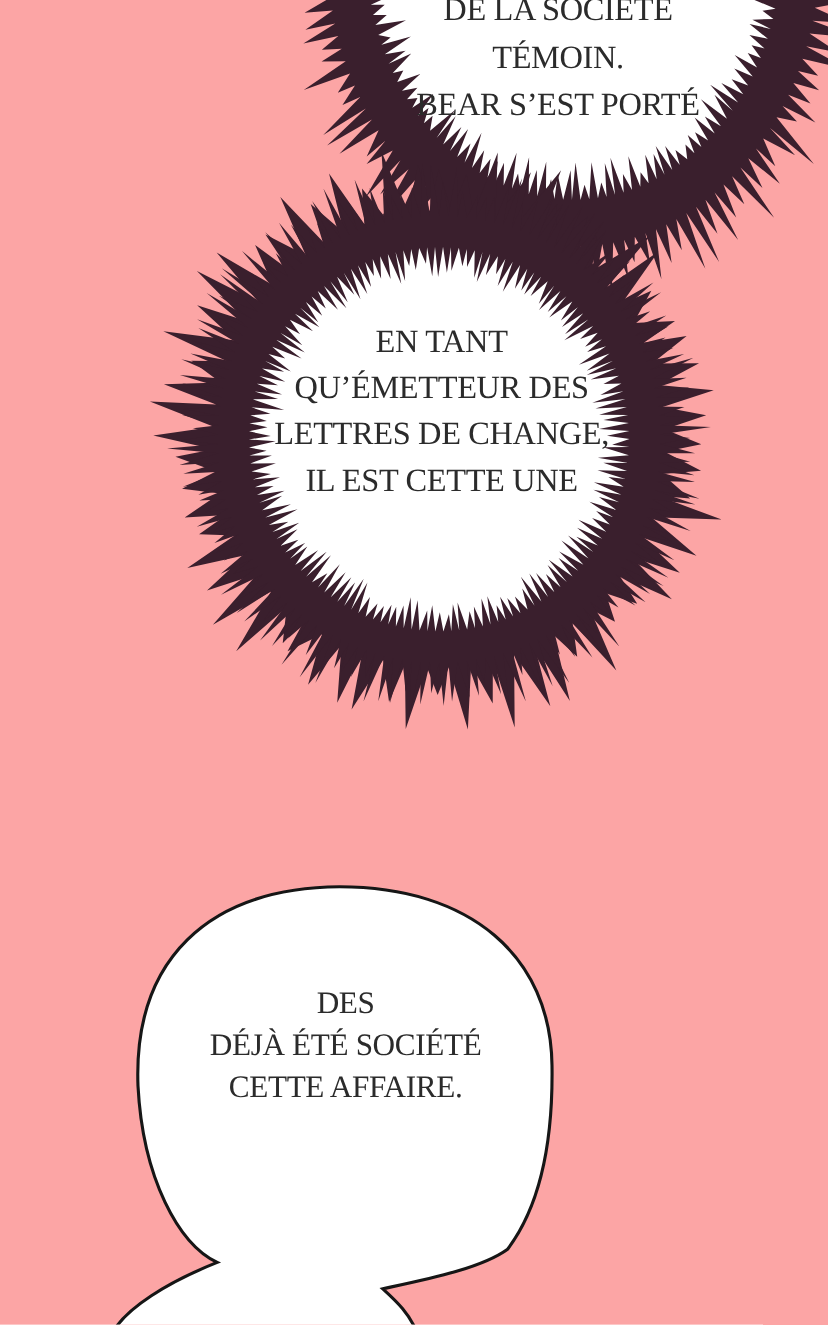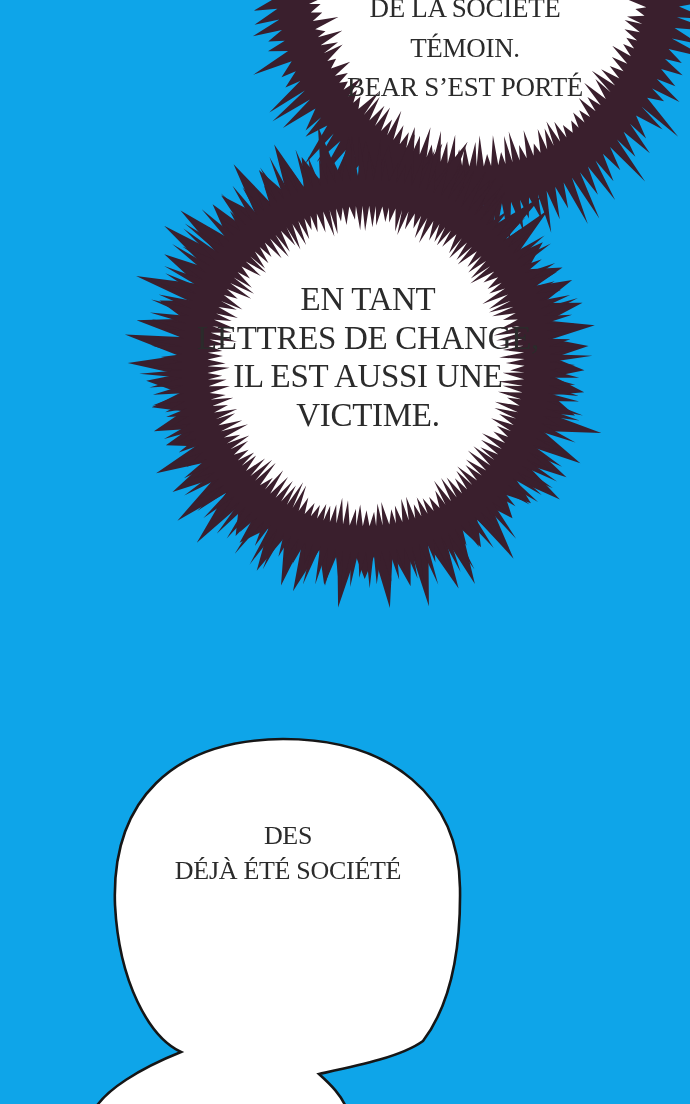--- a/index.html
+++ b/index.html
@@ -15,48 +15,49 @@
     position:absolute;
     display:flex;flex-direction:column;align-items:center;
     text-align:center;
     color:#2b2b2b;
     white-space:nowrap;
     letter-spacing:-0.3px;
     z-index:5;
   }
   .bubble-text span{display:block;}
   #top-text{left:300px;top:-11px;width:330px;font-size:27px;line-height:39.5px;}
-  #mid-text{left:198px;top:280px;width:340px;font-size:33px;line-height:38.5px;}
+  #mid-text{left:198px;top:265px;width:340px;font-size:27px;line-height:38.5px;}
   #bottom-text{left:128px;top:818px;width:320px;font-size:26px;line-height:35px;}
 </style>
 </head>
 <body>
 
-<div id="page" style="background: #0ea5e9;">
+<div id="page" style="background: #fca5a5;">
 
   <svg id="art" viewBox="0 0 690 1104" xmlns="http://www.w3.org/2000/svg">
     <path id="top-burst-outer" d="M712.6,-5.1L680.6,-4.5L701.9,2.3L679.0,6.4L707.4,19.2L677.0,17.2L716.6,31.8L674.6,27.9L698.8,43.9L671.8,38.5L706.8,57.9L668.6,48.9L681.8,63.1L665.0,59.1L682.6,75.3L661.1,69.1L675.4,86.2L656.8,78.9L679.5,102.1L652.1,88.4L664.1,101.3L647.1,97.7L678.2,136.7L641.7,106.7L662.6,129.4L636.0,115.4L646.1,138.5L630.0,123.8L649.9,153.2L623.6,131.8L635.4,156.7L617.0,139.5L645.1,181.5L610.1,146.9L620.3,170.3L602.9,153.8L613.5,181.2L595.5,160.4L615.1,199.9L587.9,166.5L597.9,194.7L580.0,172.3L599.3,218.4L571.9,177.6L587.8,224.0L563.6,182.4L568.2,208.5L555.2,186.8L559.7,219.2L546.6,190.8L551.2,232.7L537.9,194.2L541.7,219.6L529.0,197.2L528.8,218.5L520.1,199.7L523.7,232.1L511.0,201.8L509.9,243.7L501.9,203.3L496.4,233.4L492.7,204.4L490.1,240.3L483.6,204.9L479.6,253.3L474.4,205.0L469.0,238.4L465.2,204.5L460.4,230.2L456.0,203.6L447.3,224.6L446.9,202.1L437.5,246.6L437.8,200.2L421.0,250.2L428.8,197.8L410.5,242.8L420.0,194.9L403.4,231.6L411.2,191.5L401.3,206.5L402.6,187.7L389.6,214.3L394.1,183.4L380.4,210.9L385.8,178.6L363.1,214.6L377.7,173.4L353.0,217.1L369.7,167.7L355.0,192.7L362.0,161.7L341.5,185.4L354.6,155.2L325.7,196.6L347.4,148.3L317.2,182.5L340.4,141.1L316.8,162.0L333.7,133.5L304.6,164.4L327.3,125.5L305.5,136.7L321.2,117.2L305.6,130.5L315.5,108.5L282.9,128.1L310.0,99.6L272.6,121.2L304.9,90.4L269.4,112.6L300.2,80.9L285.4,87.4L295.8,71.2L281.5,77.2L291.7,61.2L253.1,74.9L288.1,51.0L268.0,51.2L284.8,40.7L268.2,41.5L281.9,30.1L252.8,36.3L279.4,19.5L254.5,24.7L277.4,8.7L253.8,10.7L275.7,-2.2L256.3,-7.0L274.4,-13.2L259.8,-14.3L273.5,-24.2L256.2,-29.8L273.1,-35.3L255.3,-39.9L273.0,-46.4L246.1,-53.1L273.4,-57.5L236.0,-62.4L274.2,-68.5L237.9,-79.4L275.4,-79.5L233.6,-92.5L277.0,-90.4L245.1,-106.7L279.0,-101.2L255.2,-112.7L281.4,-111.9L242.3,-128.7L284.2,-122.5L269.3,-131.3L287.4,-132.9L266.4,-146.6L291.0,-143.1L261.8,-161.3L294.9,-153.1L273.9,-172.3L299.2,-162.9L265.4,-193.9L303.9,-172.4L283.6,-195.3L308.9,-181.7L275.8,-212.9L314.3,-190.7L294.6,-218.4L320.0,-199.4L298.4,-234.2L326.0,-207.8L296.9,-248.1L332.4,-215.8L318.8,-245.6L339.0,-223.5L318.6,-259.7L345.9,-230.9L324.5,-275.9L353.1,-237.8L330.5,-284.9L360.5,-244.4L343.0,-288.2L368.1,-250.5L363.1,-270.4L376.0,-256.3L368.1,-294.2L384.1,-261.6L377.6,-293.2L392.4,-266.4L383.1,-312.0L400.8,-270.8L395.1,-304.4L409.4,-274.8L405.1,-319.4L418.1,-278.2L412.5,-308.5L427.0,-281.2L421.0,-335.1L435.9,-283.7L438.1,-307.7L445.0,-285.8L448.1,-310.1L454.1,-287.3L453.6,-324.3L463.3,-288.4L465.8,-306.7L472.4,-288.9L480.3,-325.3L481.6,-289.0L483.9,-320.6L490.8,-288.5L496.0,-329.8L500.0,-287.6L507.4,-331.6L509.1,-286.1L519.5,-335.7L518.2,-284.2L529.2,-314.0L527.2,-281.8L539.1,-302.7L536.0,-278.9L547.6,-308.9L544.8,-275.5L562.9,-308.4L553.4,-271.7L562.5,-292.4L561.9,-267.4L575.5,-289.1L570.2,-262.6L587.8,-292.4L578.3,-257.4L589.0,-271.1L586.3,-251.7L607.7,-288.4L594.0,-245.7L615.8,-273.4L601.4,-239.2L618.1,-250.3L608.6,-232.3L625.5,-248.6L615.6,-225.1L629.0,-235.4L622.3,-217.5L650.0,-246.7L628.7,-209.5L644.8,-215.3L634.8,-201.2L655.7,-214.0L640.5,-192.5L659.9,-204.5L646.0,-183.6L674.0,-197.0L651.1,-174.4L681.3,-192.7L655.8,-164.9L697.7,-181.9L660.2,-155.2L700.9,-174.1L664.3,-145.2L691.8,-150.6L667.9,-135.0L688.0,-142.1L671.2,-124.7L706.6,-136.4L674.1,-114.1L717.9,-122.4L676.6,-103.5L701.8,-106.9L678.6,-92.7L698.2,-93.0L680.3,-81.8L714.5,-78.1L681.6,-70.8L718.2,-66.7L682.5,-59.8L715.0,-58.2L682.9,-48.7L719.1,-46.7L683.0,-37.6L715.7,-26.3L682.6,-26.5L706.9,-19.9L681.8,-15.5Z" fill="#3a1f2d" stroke="none"></path>
     <path id="top-burst-inner" d="M641.9,-31.2L650.8,-27.2L626.1,-26.6L650.1,-18.5L638.1,-17.6L649.2,-9.8L628.8,-11.4L647.9,-1.2L627.3,-0.6L646.3,7.3L635.4,9.0L644.5,15.8L627.0,16.4L642.3,24.1L624.6,20.0L639.9,32.3L624.5,29.2L637.1,40.4L626.3,37.8L634.1,48.4L623.1,44.1L630.9,56.2L612.2,45.8L627.3,63.8L611.9,57.1L623.5,71.3L609.7,66.0L619.4,78.5L601.1,69.2L615.1,85.5L591.8,70.7L610.6,92.3L595.4,79.0L605.8,98.9L584.1,82.7L600.8,105.2L587.4,97.0L595.6,111.3L578.8,98.0L590.1,117.1L579.2,110.3L584.5,122.6L573.1,112.5L578.7,127.8L571.2,120.4L572.7,132.8L562.9,124.9L566.5,137.4L554.3,121.7L560.2,141.7L546.4,121.6L553.8,145.7L544.6,128.4L547.2,149.4L537.7,129.0L540.5,152.7L533.8,143.5L533.6,155.7L523.6,130.2L526.7,158.3L519.1,145.0L519.7,160.6L508.7,131.5L512.6,162.5L504.0,136.1L505.5,164.1L501.1,152.0L498.3,165.3L492.9,135.2L491.1,166.1L487.1,153.9L483.8,166.6L479.6,135.4L476.6,166.7L475.5,141.9L469.3,166.5L464.8,145.3L462.1,165.8L459.2,149.3L454.9,164.9L455.2,134.8L447.7,163.5L447.3,141.6L440.6,161.8L440.9,131.1L433.6,159.7L431.7,144.5L426.6,157.3L430.5,127.2L419.7,154.5L420.0,135.7L412.9,151.4L414.8,134.2L406.3,148.0L408.8,132.3L399.7,144.2L403.5,125.2L393.3,140.1L401.3,110.7L387.1,135.6L392.1,119.6L381.0,130.9L390.1,107.4L375.0,125.9L384.5,105.8L369.3,120.5L379.7,96.9L363.8,114.9L379.2,91.7L358.4,109.0L360.5,96.4L353.3,102.8L357.1,89.9L348.3,96.4L361.2,78.1L343.6,89.7L347.9,81.6L339.2,82.8L347.8,73.1L335.0,75.7L350.2,61.7L331.0,68.4L336.1,58.7L327.3,60.9L342.7,44.5L323.8,53.2L338.0,42.2L320.7,45.3L342.4,30.4L317.8,37.3L325.5,31.2L315.2,29.2L338.3,16.9L312.8,20.9L322.3,12.4L310.8,12.5L320.6,4.0L309.0,4.0L326.8,-4.2L307.6,-4.6L325.6,-14.7L306.4,-13.2L325.8,-21.2L305.6,-21.9L315.8,-25.3L305.0,-30.6L328.0,-36.0L304.8,-39.3L314.4,-42.9L304.8,-48.1L318.0,-53.5L305.2,-56.8L321.9,-61.0L305.9,-65.5L318.4,-66.3L306.8,-74.2L327.4,-75.3L308.1,-82.8L320.1,-81.6L309.7,-91.3L331.5,-88.8L311.5,-99.8L336.1,-93.0L313.7,-108.1L336.7,-103.8L316.1,-116.3L328.4,-115.2L318.9,-124.4L340.0,-117.1L321.9,-132.4L345.0,-125.7L325.1,-140.2L340.4,-136.0L328.7,-147.8L351.1,-138.9L332.5,-155.3L355.1,-140.1L336.6,-162.5L358.1,-147.1L340.9,-169.5L361.6,-158.2L345.4,-176.3L366.8,-161.3L350.2,-182.9L364.2,-173.5L355.2,-189.2L368.0,-182.8L360.4,-195.3L372.9,-189.0L365.9,-201.1L379.2,-184.2L371.5,-206.6L377.4,-200.0L377.3,-211.8L391.5,-191.7L383.3,-216.8L393.5,-209.8L389.5,-221.4L403.7,-202.6L395.8,-225.7L403.6,-219.9L402.2,-229.7L414.5,-208.8L408.8,-233.4L420.9,-207.0L415.5,-236.7L428.3,-213.7L422.4,-239.7L432.7,-211.7L429.3,-242.3L434.7,-226.5L436.3,-244.6L442.5,-222.2L443.4,-246.5L449.9,-227.4L450.5,-248.1L456.7,-223.8L457.7,-249.3L463.2,-234.7L464.9,-250.1L468.8,-240.2L472.2,-250.6L476.7,-227.7L479.4,-250.7L484.0,-233.1L486.7,-250.5L489.4,-234.1L493.9,-249.8L493.1,-223.5L501.1,-248.9L503.9,-225.5L508.3,-247.5L504.9,-217.8L515.4,-245.8L511.6,-218.9L522.4,-243.7L520.5,-220.8L529.4,-241.3L526.4,-220.8L536.3,-238.5L536.1,-219.5L543.1,-235.4L543.6,-224.2L549.7,-232.0L543.8,-205.3L556.3,-228.2L555.9,-212.5L562.7,-224.1L556.8,-200.8L568.9,-219.6L563.5,-202.2L575.0,-214.9L563.2,-186.6L581.0,-209.9L578.2,-201.3L586.7,-204.5L586.2,-192.5L592.2,-198.9L585.0,-186.7L597.6,-193.0L583.1,-170.7L602.7,-186.8L595.6,-171.6L607.7,-180.4L593.5,-158.3L612.4,-173.7L596.9,-154.2L616.8,-166.8L598.1,-143.6L621.0,-159.7L612.1,-150.8L625.0,-152.4L613.2,-136.6L628.7,-144.9L613.3,-129.1L632.2,-137.2L622.7,-129.1L635.3,-129.3L618.8,-113.3L638.2,-121.3L615.2,-105.3L640.8,-113.2L627.0,-103.0L643.2,-104.9L618.4,-94.2L645.2,-96.5L626.2,-89.0L647.0,-88.0L629.7,-80.1L648.4,-79.4L640.5,-74.0L649.6,-70.8L636.1,-66.2L650.4,-62.1L638.5,-58.8L651.0,-53.4L632.0,-48.4L651.2,-44.7L630.3,-40.6L651.2,-35.9Z" fill="#ffffff" stroke="none"></path>
     <path id="mid-burst-long" d="M601.4,433.0L542.8,431.0L580.4,463.2L535.6,448.2L566.5,477.2L526.8,464.6L559.9,499.4L516.5,480.1L531.0,503.2L504.7,494.4L512.5,518.2L491.6,507.5L513.6,558.7L477.2,519.3L481.0,547.3L461.8,529.6L474.9,584.1L445.5,538.3L458.6,588.6L428.4,545.3L428.9,606.3L410.7,550.6L410.6,586.2L392.6,554.2L389.9,607.9L374.2,555.9L364.7,579.1L355.7,555.8L338.1,607.6L337.4,553.9L324.2,585.1L319.3,550.1L293.0,591.3L301.7,544.6L281.0,585.6L284.6,537.4L256.7,570.7L268.4,528.5L239.6,542.7L253.1,518.1L235.6,536.1L238.9,506.1L196.8,542.8L225.9,492.9L177.4,520.7L214.3,478.4L172.5,492.0L204.1,462.8L156.1,473.3L195.5,446.3L165.9,445.3L188.6,429.1L153.9,431.2L183.3,411.2L151.7,407.3L179.8,392.9L146.2,380.7L178.1,374.3L127.7,363.0L178.2,355.6L124.9,334.5L180.1,337.1L136.6,320.2L183.8,318.8L159.4,300.6L189.2,301.0L136.1,276.1L196.4,283.8L164.3,254.3L205.2,267.4L164.1,225.8L215.5,251.9L180.5,210.4L227.3,237.6L212.6,204.2L240.4,224.5L221.2,195.4L254.8,212.7L233.6,164.2L270.2,202.4L258.9,170.1L286.5,193.7L274.2,144.5L303.6,186.7L301.7,157.0L321.3,181.4L317.9,126.3L339.4,177.8L348.5,137.2L357.8,176.1L365.5,140.8L376.3,176.2L388.8,144.9L394.6,178.1L414.8,127.0L412.7,181.9L442.4,143.6L430.3,187.4L467.6,141.8L447.4,194.6L464.2,169.8L463.6,203.5L489.9,180.4L478.9,213.9L497.1,196.5L493.1,225.9L542.5,195.8L506.1,239.1L548.6,209.6L517.7,253.6L542.8,242.3L527.9,269.2L562.5,267.5L536.5,285.7L572.2,279.9L543.4,302.9L582.5,302.7L548.7,320.8L594.8,325.2L552.2,339.1L588.5,346.1L553.9,357.7L584.4,370.2L553.8,376.4L584.2,392.2L551.9,394.9L575.1,415.4L548.2,413.2Z" fill="#3a1f2d" stroke="none"></path>
     <path id="mid-burst-outer" d="M575.1,365.0L550.3,369.9L579.2,377.8L549.9,377.7L575.2,384.7L549.3,385.5L578.7,396.1L548.3,393.2L579.2,401.6L547.0,400.9L582.9,415.6L545.4,408.5L579.5,420.5L543.5,416.1L560.7,426.7L541.3,423.6L575.5,442.5L538.7,430.9L558.2,445.3L535.9,438.2L560.2,451.5L532.8,445.3L562.0,466.8L529.3,452.3L551.3,471.1L525.6,459.1L557.0,481.5L521.6,465.8L552.9,488.3L517.3,472.3L541.7,495.1L512.8,478.6L538.0,501.9L508.0,484.7L529.5,504.6L503.0,490.6L515.4,506.2L497.7,496.3L511.6,515.9L492.2,501.8L516.1,538.8L486.4,507.0L498.4,528.3L480.5,512.0L504.8,547.2L474.3,516.7L493.7,547.9L468.0,521.1L479.3,547.2L461.5,525.3L466.6,545.4L454.8,529.2L474.4,569.2L447.9,532.8L460.6,571.9L441.0,536.1L453.9,578.9L433.8,539.2L435.4,562.4L426.6,541.9L438.2,584.6L419.3,544.3L424.6,589.4L411.8,546.4L417.6,578.6L404.3,548.2L404.1,569.2L396.7,549.6L399.2,579.8L389.1,550.8L391.4,581.4L381.4,551.6L376.7,584.5L373.7,552.1L369.7,588.3L366.0,552.2L359.3,577.7L358.3,552.1L350.2,587.0L350.6,551.6L341.2,595.6L342.9,550.8L338.0,576.5L335.3,549.6L324.9,586.1L327.7,548.2L315.2,584.4L320.2,546.4L302.9,584.5L312.7,544.3L304.2,564.8L305.4,541.9L292.4,564.1L298.2,539.2L283.1,561.6L291.0,536.1L278.4,556.8L284.1,532.8L262.8,569.2L277.2,529.2L249.7,564.4L270.5,525.3L254.8,545.9L264.0,521.1L234.6,553.9L257.7,516.7L239.9,532.0L251.5,512.0L226.7,538.4L245.6,507.0L216.7,533.7L239.8,501.8L219.5,517.2L234.3,496.3L203.5,518.0L229.0,490.6L197.3,510.9L224.0,484.7L195.2,501.8L219.2,478.6L184.2,495.6L214.7,472.3L194.2,478.2L210.4,465.8L183.9,478.2L206.4,459.1L186.5,467.0L202.7,452.3L180.1,460.7L199.2,445.3L178.7,452.5L196.1,438.2L175.4,445.0L193.3,430.9L164.0,439.0L190.7,423.6L170.8,427.0L188.5,416.1L166.1,417.1L186.6,408.5L165.3,412.2L185.0,400.9L152.4,405.6L183.7,393.2L152.8,394.8L182.7,385.5L149.5,387.5L182.1,377.7L139.2,373.8L181.7,369.9L151.1,367.0L181.7,362.1L160.8,356.9L182.1,354.3L151.3,345.6L182.7,346.5L153.1,340.9L183.7,338.8L164.5,328.5L185.0,331.1L151.9,319.6L186.6,323.5L149.9,312.5L188.5,315.9L151.1,299.4L190.7,308.4L158.7,294.5L193.3,301.1L160.1,283.5L196.1,293.8L165.3,273.3L199.2,286.7L164.2,266.0L202.7,279.7L173.4,257.8L206.4,272.9L172.2,244.1L210.4,266.2L182.4,246.4L214.7,259.7L183.4,228.5L219.2,253.4L184.8,223.5L224.0,247.3L208.7,227.0L229.0,241.4L201.7,209.2L234.3,235.7L219.0,218.5L239.8,230.2L229.8,211.0L245.6,225.0L221.0,193.5L251.5,220.0L232.5,185.7L257.7,215.3L242.4,187.3L264.0,210.9L257.2,191.5L270.5,206.7L264.0,185.4L277.2,202.8L260.1,167.4L284.1,199.2L269.5,157.0L291.0,195.9L279.4,163.8L298.2,192.8L290.3,168.3L305.4,190.1L295.5,149.6L312.7,187.7L308.0,156.5L320.2,185.6L319.0,158.3L327.7,183.8L326.0,163.0L335.3,182.4L333.2,160.2L342.9,181.2L343.2,156.3L350.6,180.4L351.8,135.8L358.3,179.9L359.0,137.1L366.0,179.8L369.1,151.5L373.7,179.9L380.7,139.3L381.4,180.4L385.4,159.4L389.1,181.2L398.2,162.7L396.7,182.4L405.6,164.4L404.3,183.8L411.9,164.5L411.8,185.6L424.9,153.3L419.3,187.7L435.0,148.5L426.6,190.1L435.7,169.6L433.8,192.8L448.0,167.9L441.0,195.9L461.8,163.8L447.9,199.2L469.2,169.7L454.8,202.8L473.9,171.1L461.5,206.7L485.6,171.9L468.0,210.9L496.1,177.7L474.3,215.3L503.4,184.3L480.5,220.0L505.3,191.9L486.4,225.0L509.1,209.7L492.2,230.2L513.4,214.0L497.7,235.7L525.2,217.5L503.0,241.4L520.6,228.9L508.0,247.3L528.5,232.5L512.8,253.4L544.6,235.5L517.3,259.7L550.9,243.5L521.6,266.2L541.8,259.3L525.6,272.9L555.2,263.0L529.3,279.7L557.1,271.8L532.8,286.7L554.6,281.2L535.9,293.8L561.2,289.7L538.7,301.1L570.1,295.1L541.3,308.4L577.9,298.1L543.5,315.9L572.1,314.8L545.4,323.5L574.4,322.9L547.0,331.1L571.4,331.2L548.3,338.8L570.4,339.2L549.3,346.5L577.6,347.5L549.9,354.3L592.4,355.8L550.3,362.1Z" fill="#3a1f2d" stroke="none"></path>
     <path id="mid-burst-inner" d="M510.1,370.6L524.5,372.6L502.6,372.8L524.1,379.3L498.2,381.5L523.4,385.9L502.8,385.7L522.5,392.6L497.9,391.8L521.2,399.2L507.0,397.6L519.7,405.7L494.9,401.8L517.9,412.2L494.5,408.1L515.9,418.6L499.1,414.1L513.6,424.9L491.1,418.2L511.0,431.1L496.8,425.8L508.2,437.1L493.4,431.6L505.1,443.1L482.0,433.2L501.8,448.9L480.9,439.8L498.2,454.6L480.3,447.2L494.4,460.1L473.4,446.2L490.4,465.5L467.8,450.4L486.2,470.6L466.0,459.5L481.8,475.6L465.5,465.0L477.1,480.4L457.3,466.5L472.3,485.0L456.3,470.8L467.2,489.4L454.9,478.3L462.0,493.6L446.7,477.4L456.7,497.6L441.1,477.9L451.1,501.3L434.0,480.7L445.5,504.8L435.2,490.5L439.6,508.0L429.1,497.0L433.7,511.0L422.7,498.3L427.6,513.7L416.7,497.3L421.4,516.2L413.8,504.3L415.2,518.4L406.1,496.8L408.8,520.4L401.2,498.7L402.4,522.0L394.9,505.4L395.9,523.5L391.3,509.3L389.3,524.6L381.3,502.1L382.7,525.4L377.4,503.6L376.1,526.0L374.1,511.8L369.5,526.3L366.5,510.3L362.8,526.3L360.2,504.4L356.2,526.0L356.0,508.8L349.6,525.5L348.0,500.3L343.0,524.6L342.2,497.8L336.4,523.5L336.3,504.6L329.9,522.1L330.2,505.7L323.5,520.5L326.3,504.0L317.1,518.5L319.9,505.1L310.8,516.3L314.6,503.0L304.7,513.9L308.3,497.4L298.6,511.1L306.2,485.4L292.6,508.1L303.1,482.3L286.8,504.9L295.9,485.4L281.1,501.4L292.8,481.1L275.6,497.7L288.0,476.9L270.2,493.8L283.2,470.3L265.0,489.6L272.8,477.8L260.0,485.2L275.8,462.8L255.1,480.7L272.2,459.8L250.5,475.9L265.0,458.5L246.0,470.9L256.1,455.5L241.8,465.7L254.1,452.5L237.7,460.4L248.6,449.7L233.9,454.8L247.9,441.1L230.4,449.2L249.3,435.6L227.0,443.4L240.3,434.8L224.0,437.4L248.0,424.3L221.1,431.3L242.4,420.2L218.5,425.2L235.1,413.2L216.2,418.9L237.1,408.9L214.2,412.5L228.0,405.1L212.4,406.0L233.3,397.7L210.8,399.5L225.7,395.0L209.6,392.9L229.9,386.0L208.6,386.2L226.6,379.5L207.9,379.6L222.2,375.7L207.5,372.9L229.7,367.7L207.4,366.2L225.6,363.4L207.5,359.4L222.9,356.0L207.9,352.7L222.3,350.9L208.6,346.1L225.4,344.8L209.5,339.4L236.8,341.7L210.8,332.8L231.7,332.5L212.3,326.3L235.1,328.8L214.1,319.8L231.6,321.1L216.1,313.4L237.7,318.1L218.4,307.1L236.8,309.8L221.0,300.9L242.4,309.6L223.8,294.9L237.7,298.8L226.9,288.9L251.3,298.7L230.2,283.1L254.1,293.8L233.8,277.4L251.9,287.8L237.6,271.9L249.9,278.4L241.6,266.5L260.9,276.1L245.8,261.4L266.2,272.7L250.2,256.4L265.0,268.4L254.9,251.6L268.5,263.2L259.7,247.0L271.5,257.1L264.8,242.6L281.6,258.2L270.0,238.4L288.7,256.8L275.3,234.4L289.8,251.8L280.9,230.7L295.3,245.6L286.5,227.2L300.4,249.4L292.4,224.0L306.1,244.9L298.3,221.0L309.3,239.2L304.4,218.3L311.6,230.1L310.6,215.8L317.6,232.2L316.8,213.6L325.5,232.4L323.2,211.6L334.4,236.6L329.6,210.0L337.6,234.1L336.1,208.5L341.0,221.6L342.7,207.4L346.5,225.1L349.3,206.6L355.0,219.8L355.9,206.0L360.2,230.3L362.5,205.7L365.1,230.9L369.2,205.7L372.4,227.3L375.8,206.0L376.2,225.6L382.4,206.5L385.3,221.9L389.0,207.4L389.2,222.5L395.6,208.5L395.2,231.5L402.1,209.9L397.3,235.0L408.5,211.5L404.9,229.4L414.9,213.5L413.4,228.5L421.2,215.7L414.7,238.3L427.3,218.1L419.0,243.1L433.4,220.9L429.1,240.6L439.4,223.9L434.4,242.0L445.2,227.1L436.8,245.4L450.9,230.6L442.2,246.7L456.4,234.3L449.0,253.2L461.8,238.2L449.2,258.3L467.0,242.4L456.4,260.0L472.0,246.8L457.7,264.6L476.9,251.3L467.4,267.1L481.5,256.1L468.3,272.6L486.0,261.1L470.8,278.6L490.2,266.3L470.3,283.6L494.3,271.6L483.4,282.5L498.1,277.2L487.6,288.9L501.6,282.8L489.3,293.4L505.0,288.6L482.4,303.9L508.0,294.6L488.9,308.9L510.9,300.7L488.9,312.4L513.5,306.8L492.2,316.3L515.8,313.1L502.9,320.0L517.8,319.5L500.3,329.1L519.6,326.0L493.6,335.6L521.2,332.5L496.2,340.4L522.4,339.1L499.3,345.7L523.4,345.8L502.9,350.1L524.1,352.4L499.2,357.5L524.5,359.1L505.8,363.1L524.6,365.8Z" fill="#ffffff" stroke="none"></path>
     <path id="bottom-bubble" stroke-width="2.6" stroke-linejoin="miter" d="M 93,1112 C 104,1090 141,1068 181,1052 C 149,1037 119,982 115,905 C 111,800 173,740 283,739 C 392,739 459,797 460,888 C 461,957 448,1008 423,1041 C 401,1057 356,1066 319,1074 C 330,1084 342,1095 348,1112 Z" fill="#ffffff" stroke="#161616"></path>
   </svg>
 
   <div id="top-text" class="bubble-text" style="color: rgb(43, 43, 43);">
     <span>DE LA SOCIÉTÉ</span>
     <span>TÉMOIN.</span>
     <span>BEAR S’EST PORTÉ</span>
   </div>
 
   <div id="mid-text" class="bubble-text" style="color: rgb(43, 43, 43);">
     <span>EN TANT</span>
+    <span>QU’ÉMETTEUR DES</span>
     <span>LETTRES DE CHANGE,</span>
-    <span>IL EST AUSSI UNE</span>
-    <span>VICTIME.</span>
+    <span>IL EST CETTE UNE</span>
   </div>
 
   <div id="bottom-text" class="bubble-text" style="color: rgb(43, 43, 43); justify-content: space-between;">
     <span>DES</span>
     <span>DÉJÀ ÉTÉ SOCIÉTÉ</span>
+    <span>CETTE AFFAIRE.</span>
   </div>
 
 </div>
 
 </body></html>

